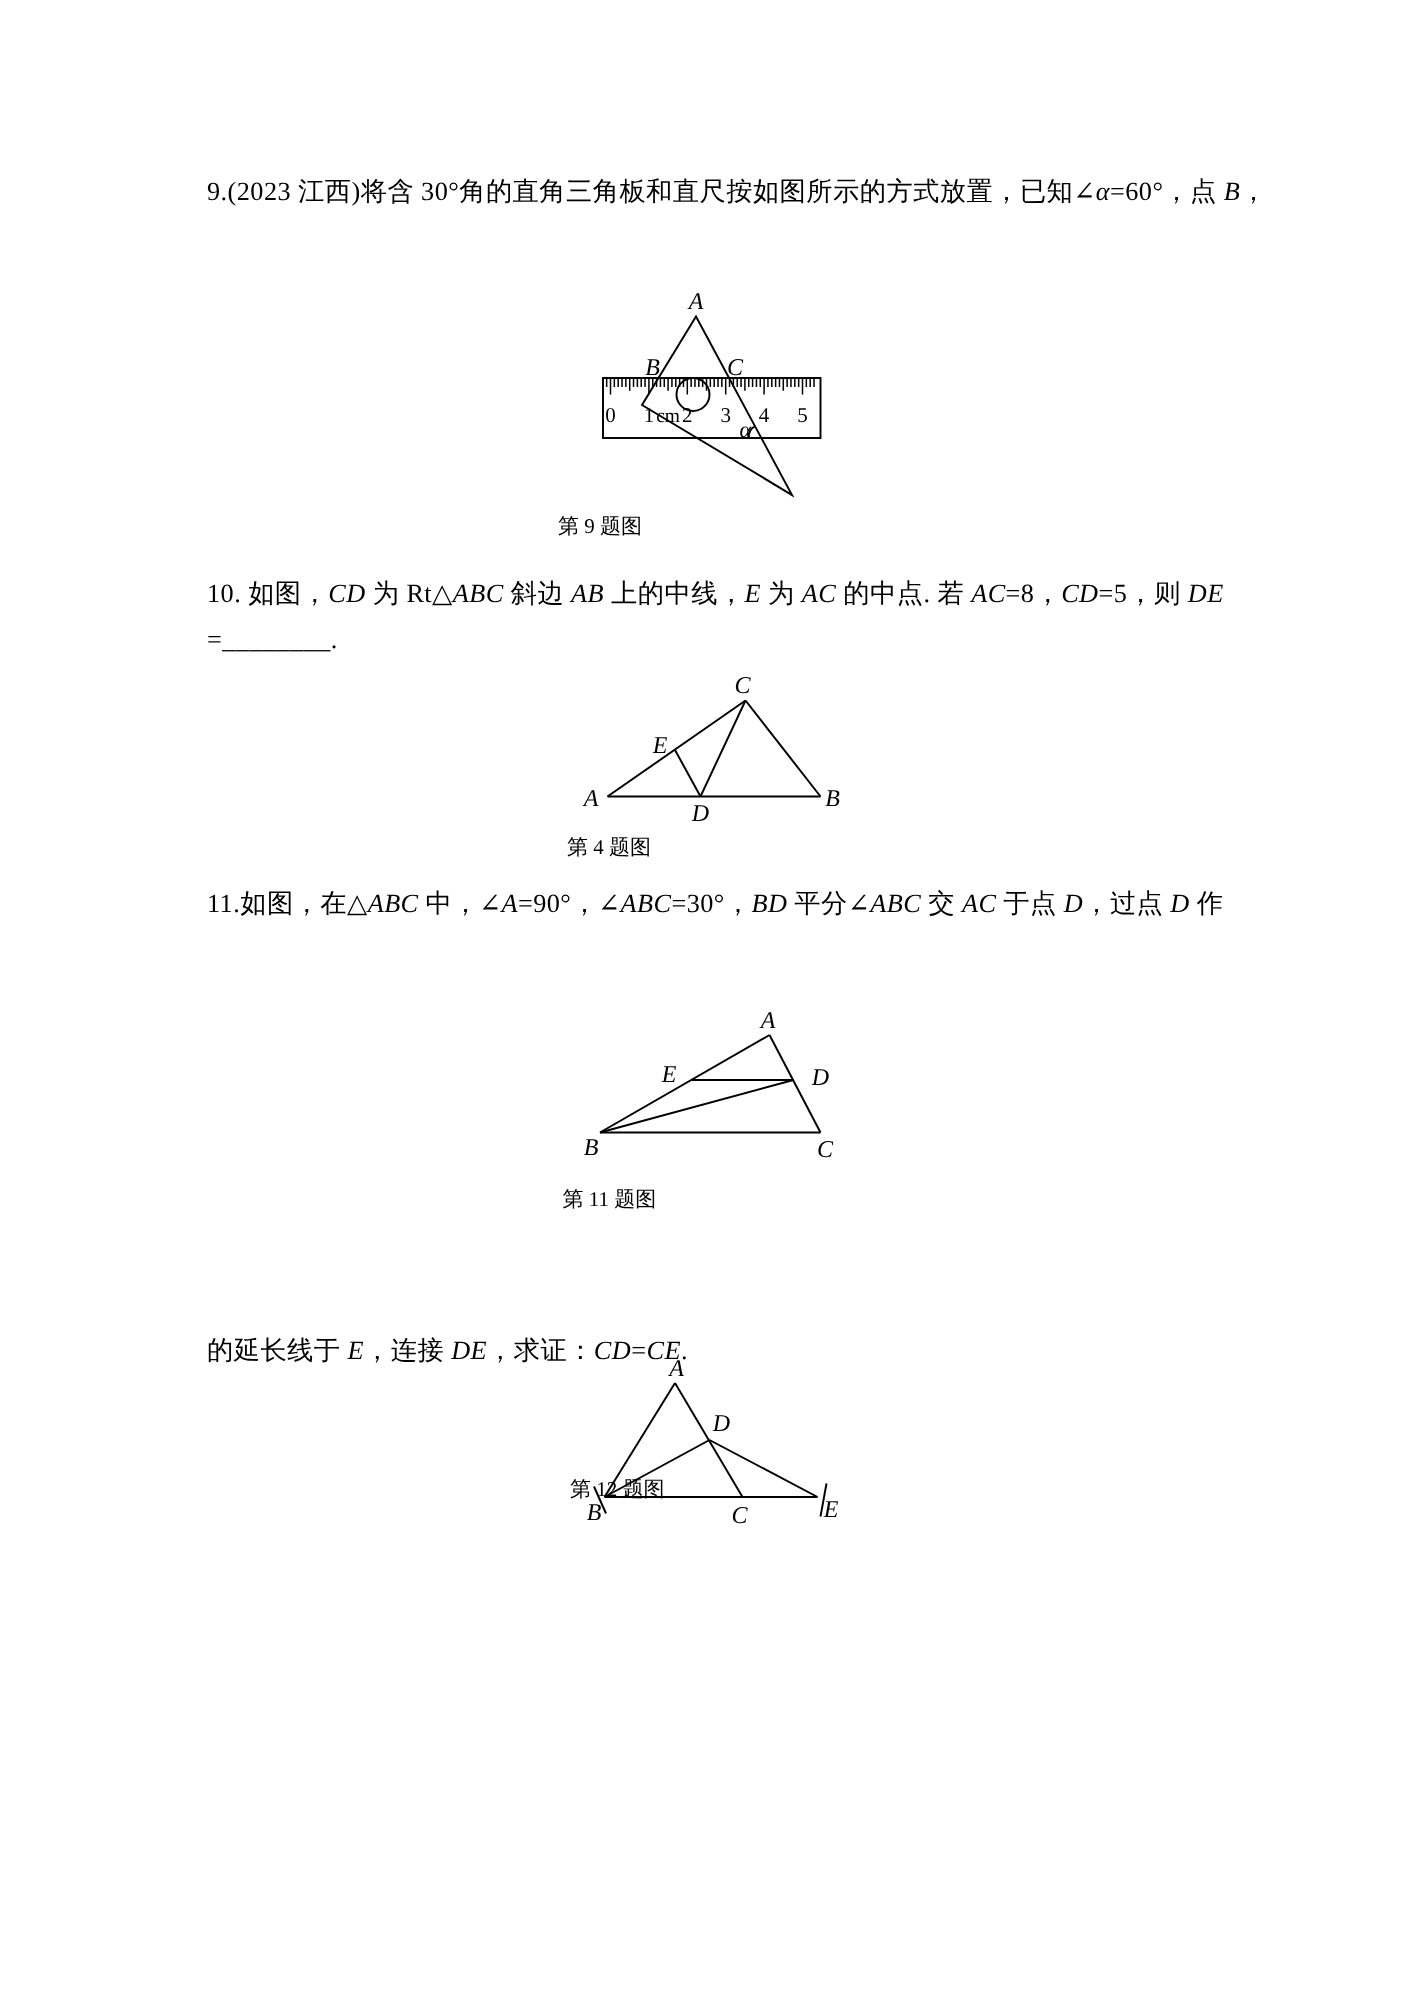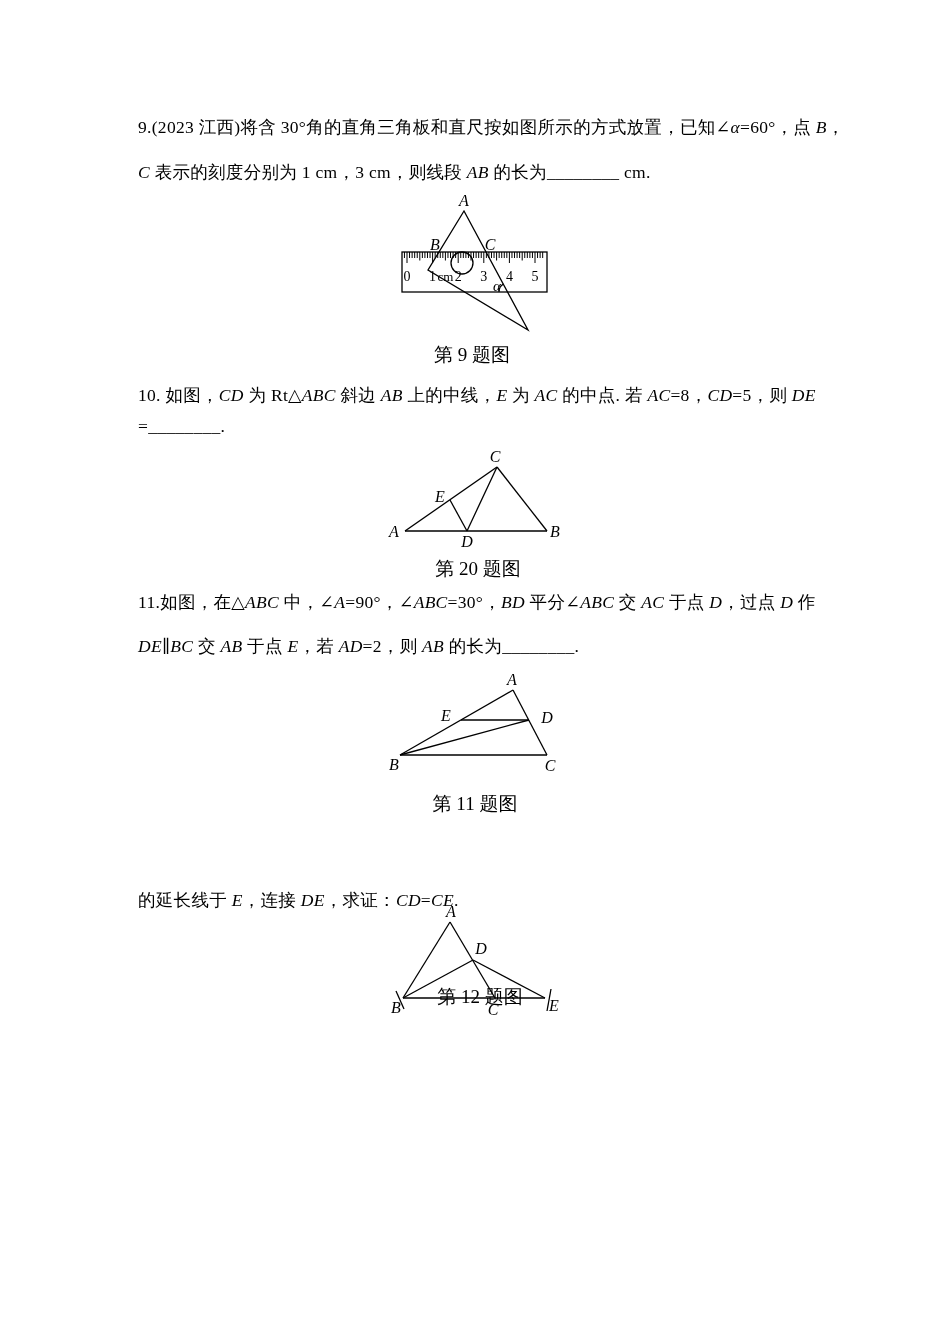--- a/index.html
+++ b/index.html
@@ -1,37 +1,36 @@
 <!DOCTYPE html>
 <html><head>
 <meta charset="utf-8">
 <style>
   html,body{margin:0;padding:0;background:#ffffff;}
   .page{position:relative;width:846px;height:1344px;background:#ffffff;color:#000;
         font-family:"Liberation Serif","DejaVu Serif",serif;overflow:hidden;}
   .qline{position:absolute;left:138px;font-size:17.5px;line-height:24px;white-space:nowrap;
          letter-spacing:0.3px;}
   .var{font-style:italic;font-family:"Liberation Serif","DejaVu Serif",serif;}
-  .caption{position:absolute;width:200px;text-align:center;font-size:19px;}
+  .caption{position:absolute;width:200px;text-align:left;font-size:14px;}
   svg{position:absolute;overflow:visible;}
   svg line,svg path,svg rect,svg circle,svg polyline{stroke:#000;fill:none;stroke-width:1.3px;}
   #ruler-ticks line{stroke-width:1px;}
   svg text{fill:#000;stroke:none;font-family:"Liberation Serif","DejaVu Serif",serif;}
   .lbl{font-style:italic;font-size:16px;}
   .lbl-sm{font-style:italic;font-size:15px;}
   .num{font-size:14px;}
   .num-sm{font-size:13px;}
 </style>
 </head>
 <body>
 
 <div class="page">
 
   <div class="qline" style="top:115px"><span>9.(2023 江西)将含 30°角的直角三角板和直尺按如图所示的方式放置，已知∠</span><span class="var">α</span><span>=60°，点 </span><span class="var">B</span><span>，</span></div>
-  <div class="qline" style="top:160px"><span class="var">C</span><span> 表示的刻度分别为 1 cm，3 cm，则线段 </span><span class="var">AB</span><span> 的长为</span><span>________</span><span> cm.</span></div>
 
   <svg style="left:395px;top:193px" width="185" height="150" viewBox="0 0 185 150">
     <g>
       <rect x="7" y="59" width="145" height="40" style="fill:#fff"></rect>
       <g id="ruler-ticks">
           <line x1="9.44" y1="59" x2="9.44" y2="65"></line>
           <line x1="12" y1="59" x2="12" y2="70"></line>
           <line x1="14.56" y1="59" x2="14.56" y2="65"></line>
           <line x1="17.12" y1="59" x2="17.12" y2="65"></line>
           <line x1="19.68" y1="59" x2="19.68" y2="65"></line>
@@ -116,24 +115,23 @@
       <line x1="112" y1="17" x2="162" y2="81"></line>
       <line x1="112" y1="17" x2="82" y2="81"></line>
       <line x1="65" y1="50" x2="82" y2="81"></line>
     </g>
     <text class="lbl" x="9" y="87" text-anchor="middle">A</text>
     <text class="lbl" x="170" y="87" text-anchor="middle">B</text>
     <text class="lbl" x="110" y="12" text-anchor="middle">C</text>
     <text class="lbl" x="82" y="97" text-anchor="middle">D</text>
     <text class="lbl" x="55" y="52" text-anchor="middle">E</text>
   </svg>
-  <div class="caption" style="left:378px;top:556px">第 20 题图</div>
+  <div class="caption" style="left:378px;top:556px">第 4 题图</div>
 
   <div class="qline" style="top:590px"><span>11.如图，在△</span><span class="var">ABC</span><span> 中，∠</span><span class="var">A</span><span>=90°，∠</span><span class="var">ABC</span><span>=30°，</span><span class="var">BD</span><span> 平分∠</span><span class="var">ABC</span><span> 交 </span><span class="var">AC</span><span> 于点 </span><span class="var">D</span><span>，过点 </span><span class="var">D</span><span> 作</span></div>
-  <div class="qline" style="top:634px"><span class="var">DE</span><span>∥</span><span class="var">BC</span><span> 交 </span><span class="var">AB</span><span> 于点 </span><span class="var">E</span><span>，若 </span><span class="var">AD</span><span>=2，则 </span><span class="var">AB</span><span> 的长为________.</span></div>
 
   <svg style="left:380px;top:668px" width="200" height="115" viewBox="0 0 200 115">
     <g>
       <line x1="20" y1="87" x2="133" y2="22"></line>
       <line x1="133" y1="22" x2="167" y2="87"></line>
       <line x1="20" y1="87" x2="167" y2="87"></line>
       <line x1="20" y1="87" x2="149" y2="52"></line>
       <line x1="81" y1="52" x2="149" y2="52"></line>
     </g>
     <text class="lbl" x="132" y="17" text-anchor="middle">A</text>

